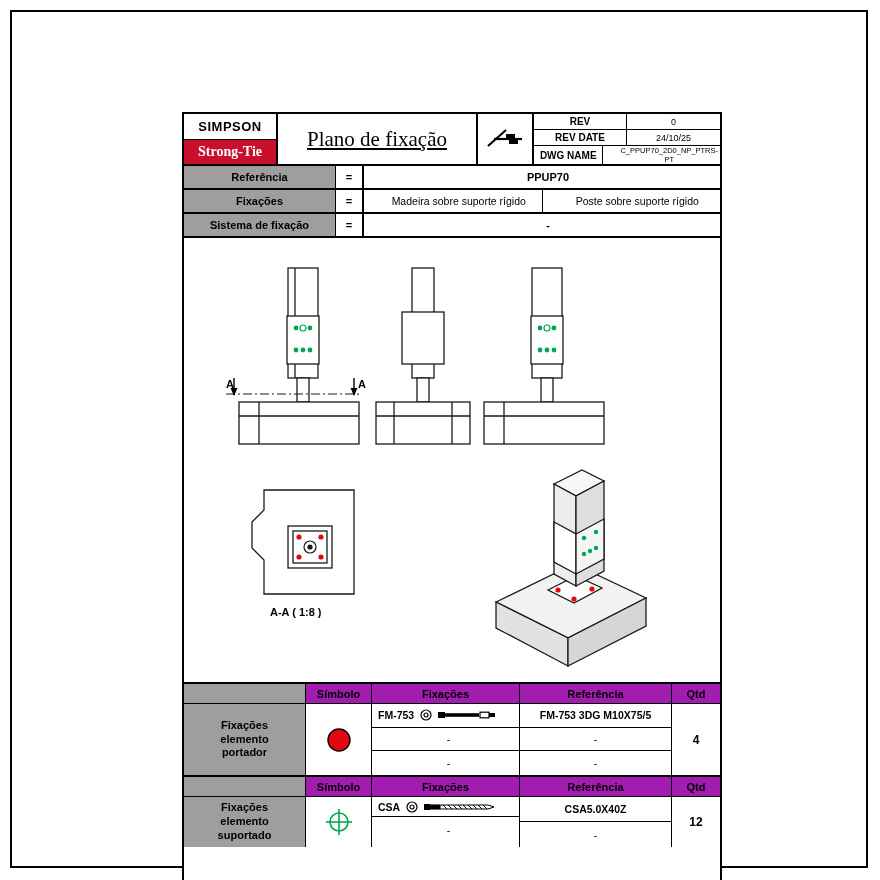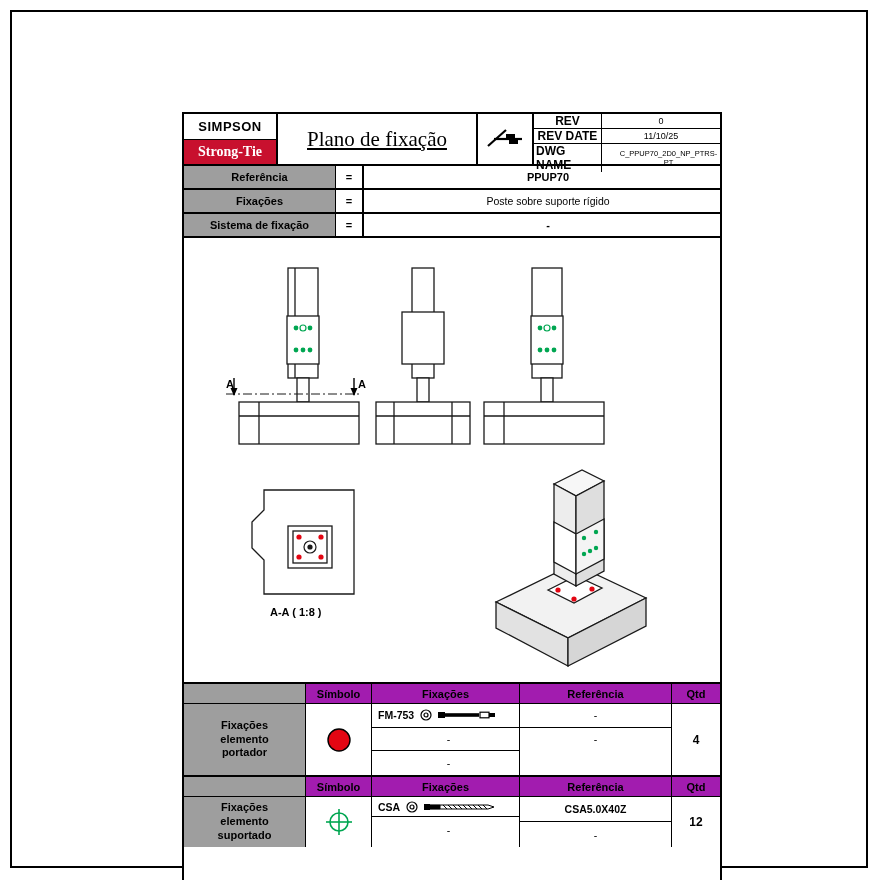--- a/index.html
+++ b/index.html
@@ -100,24 +100,24 @@
     box-sizing: border-box;
   }
   .rev-row {
     flex: 1;
     display: flex;
     border-bottom: 1px solid #000;
     box-sizing: border-box;
   }
   .rev-row:last-child { border-bottom: none; gap: 15px; }
   .rev-lbl {
-    width: 68px;
-    border-right: 1px solid #000;
-    box-sizing: border-box;
-    font-size: 12px;
+    width: 93px;
+    border-right: 1px solid #000;
+    box-sizing: border-box;
+    font-size: 10px;
     font-weight: bold;
     display: flex;
     align-items: center;
     justify-content: center;
     padding: 0 2px;
   }
   .rev-val {
     flex: 1;
     font-size: 9px;
     display: flex;
@@ -302,38 +302,39 @@
           <rect x="25" y="15" width="9" height="5" fill="#000"></rect>
         </svg>
       </div>
       <div class="rev-block">
         <div class="rev-row">
           <div class="rev-lbl">REV</div>
           <div class="rev-val">0</div>
         </div>
         <div class="rev-row">
           <div class="rev-lbl">REV DATE</div>
-          <div class="rev-val">11/10/25</div>
+          <div class="rev-val">24/10/25</div>
         </div>
         <div class="rev-row">
           <div class="rev-lbl">DWG NAME</div>
           <div class="rev-val small">C_PPUP70_2D0_NP_PTRS-PT</div>
         </div>
       </div>
     </div>
 
     <div class="inforow">
       <div class="lbl">Referência</div>
       <div class="eq">=</div>
       <div class="val">PPUP70</div>
     </div>
 
     <div class="inforow">
       <div class="lbl">Fixações</div>
       <div class="eq">=</div>
+      <div class="val half">Madeira sobre suporte rígido</div>
       <div class="val half">Poste sobre suporte rígido</div>
     </div>
 
     <div class="inforow">
       <div class="lbl">Sistema de fixação</div>
       <div class="eq">=</div>
       <div class="val">-</div>
     </div>
 
     <div class="canvas">
@@ -483,20 +484,21 @@
             </span>
           </div>
           <div class="subrow dash">
             <span class="dashpad">-</span>
           </div>
           <div class="subrow dash">
             <span class="dashpad">-</span>
           </div>
         </div>
         <div class="c-ref">
+          <div class="subrow center">FM-753 3DG M10X75/5</div>
           <div class="subrow dash">-</div>
           <div class="subrow dash">-</div>
         </div>
         <div class="c-qtd">4</div>
       </div>
     </div>
 
     <div class="ftable">
       <div class="fthead">
         <div class="c-role hcell" style="background:#9e9e9e;"></div>

